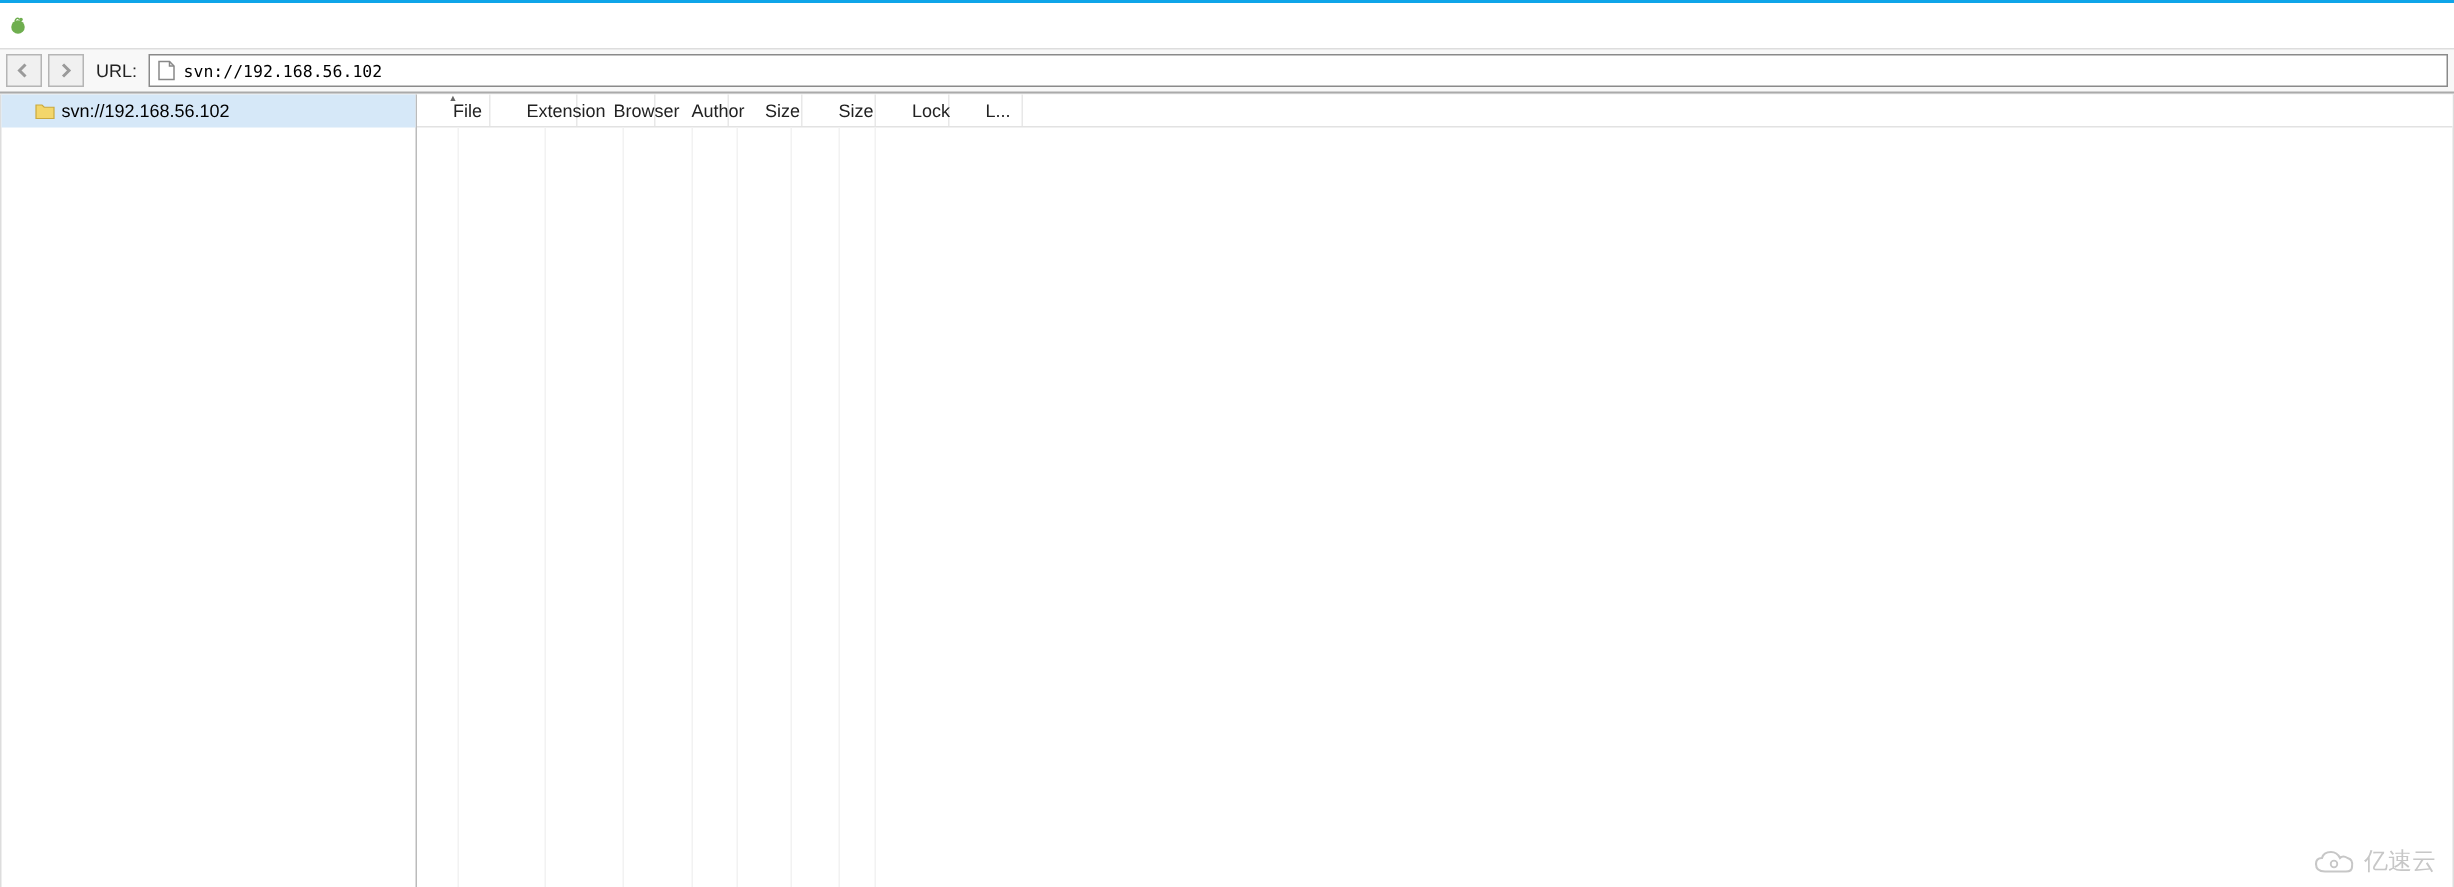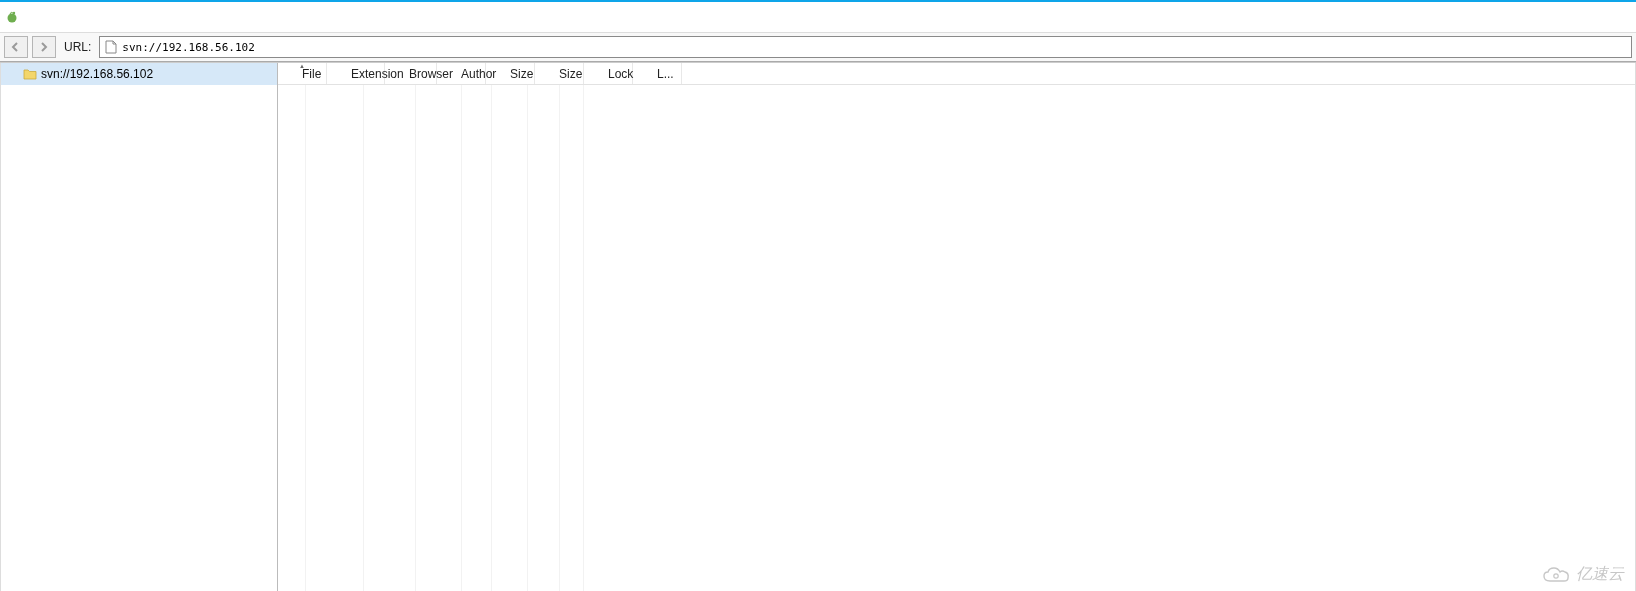--- a/index.html
+++ b/index.html
@@ -150,21 +150,20 @@
     .col-dividers div { border-right: 1px solid #f2f2f2; height: 100%; }
     .watermark {
       position: absolute;
       right: 12px;
       bottom: 8px;
       display: flex;
       align-items: center;
       gap: 6px;
       color: #c7c7c7;
       font-size: 16px;
-      font-style: italic;
     }
     .watermark svg { width: 28px; height: 20px; display: block; }
   </style>
 </head>
 <body>
 
 <div class="titlebar">
   <span class="app-icon">
     <svg viewBox="0 0 14 14">
         <circle cx="6" cy="8" r="4.5" fill="#6fae4f"></circle>

